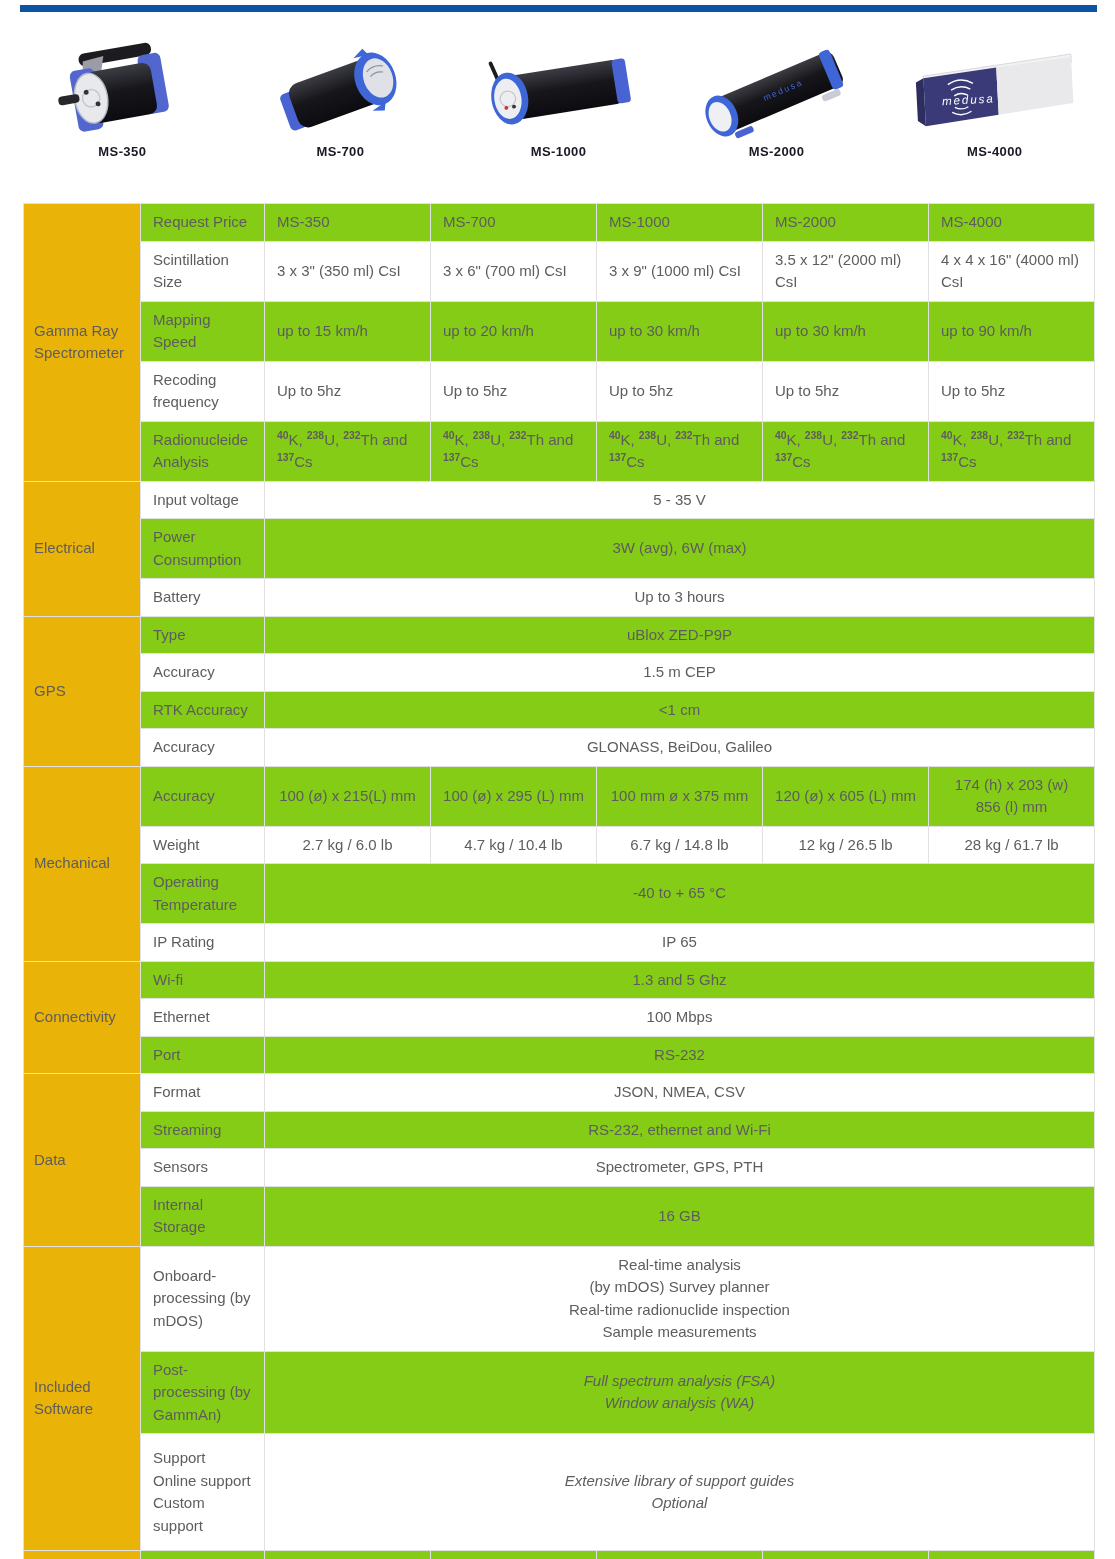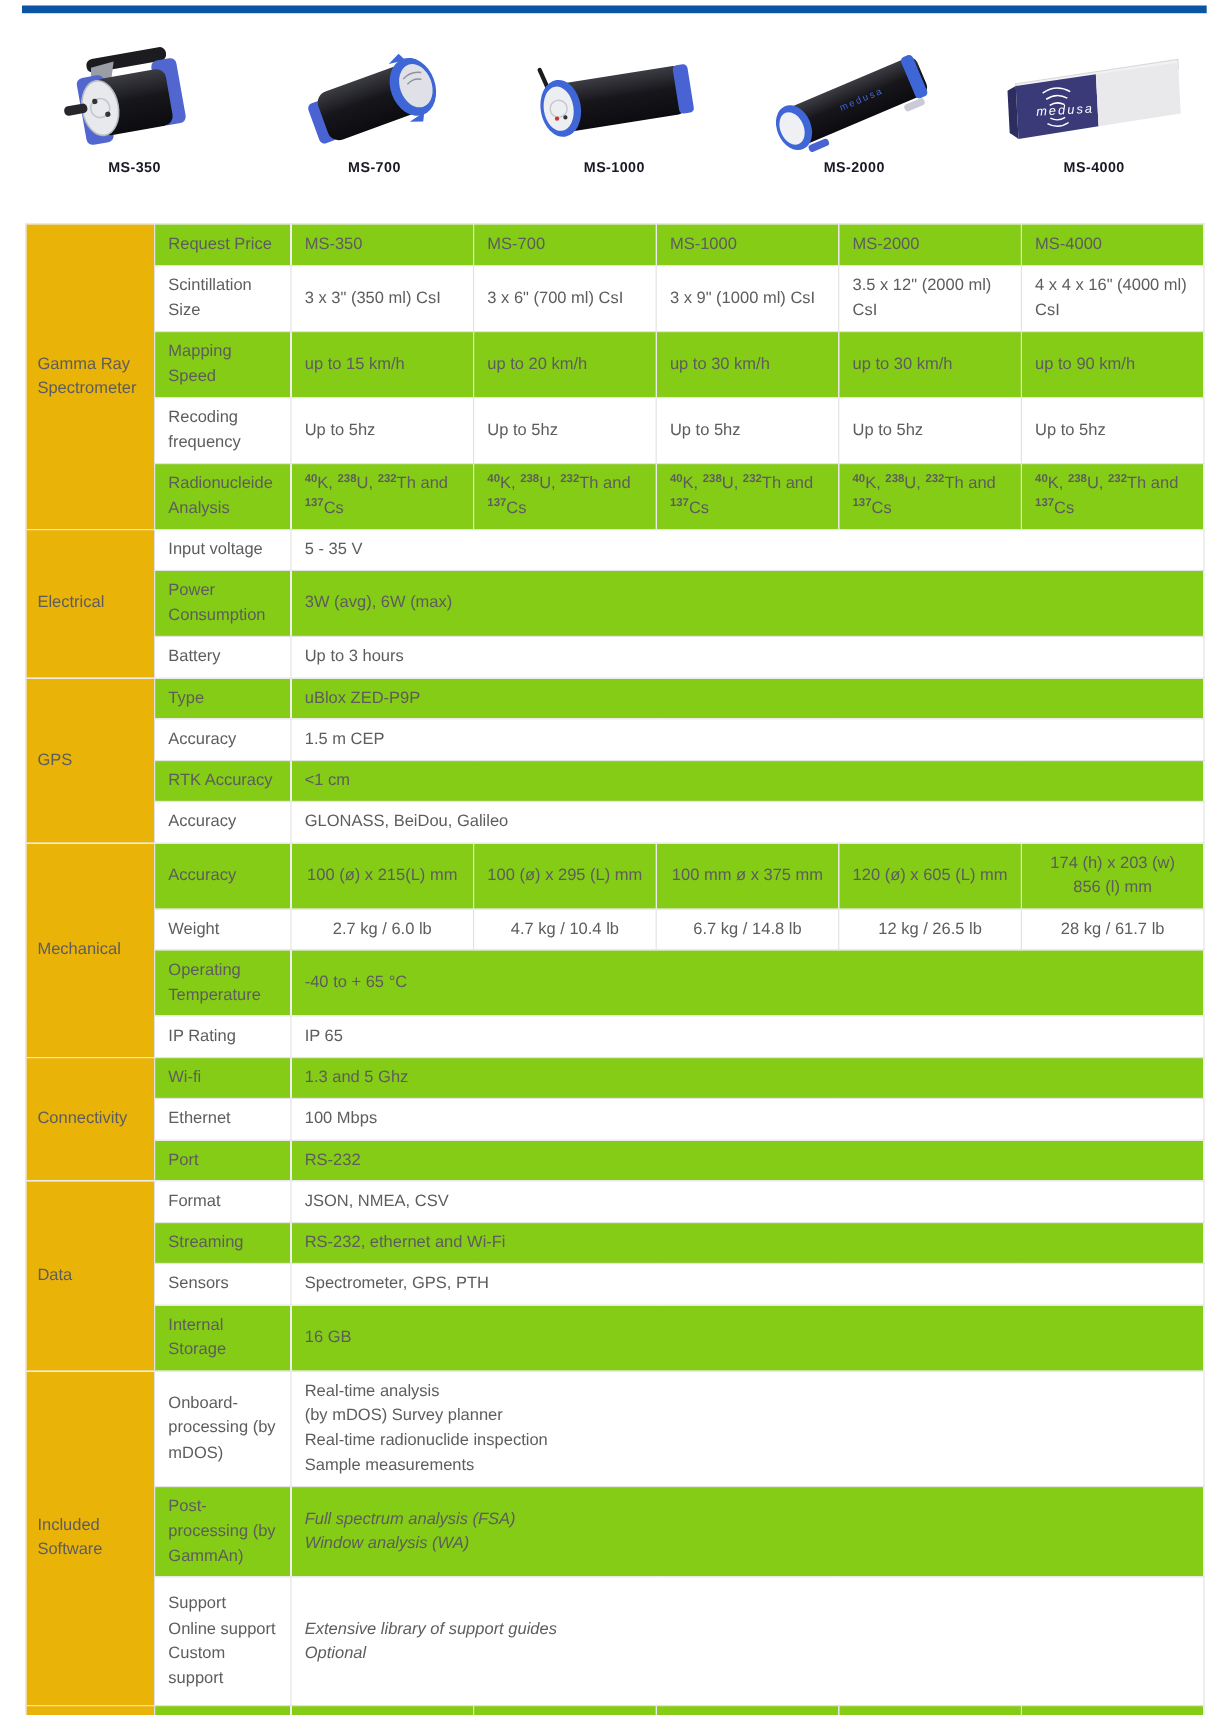--- a/index.html
+++ b/index.html
@@ -23,21 +23,21 @@
   }
   .spec-table th,.spec-table td{
     border:1px solid #e1e1e1;padding:7px 12px;font-weight:normal;
     text-align:left;vertical-align:middle;line-height:1.5;color:#5d5d5d;
     overflow:hidden;
   }
   .spec-table .group{background:#eab308;padding:7px 10px;}
   .spec-table tr.shade .attr,.spec-table tr.shade .val{background:#84cc16;}
   .corner{font-weight:bold;color:#3a3a3a;}
   .model{font-weight:bold;color:#2e77b8;cursor:pointer;}
-  .val.span{text-align:left;}
+  .val.span{text-align:center;}
   .val.center{text-align:center;}
   .pre{white-space:pre-line;}
   .list{line-height:1.4;padding-top:9px;padding-bottom:9px;}
   .gap{line-height:1.8;padding-top:19px;padding-bottom:19px;font-style:italic;}
   .support-label{height:102px;}
   .partial-row td,.partial-row th{height:30px;}
   sup{font-size:69%;vertical-align:super;line-height:0;font-weight:bold;}
 </style>
 </head>
 <body>

